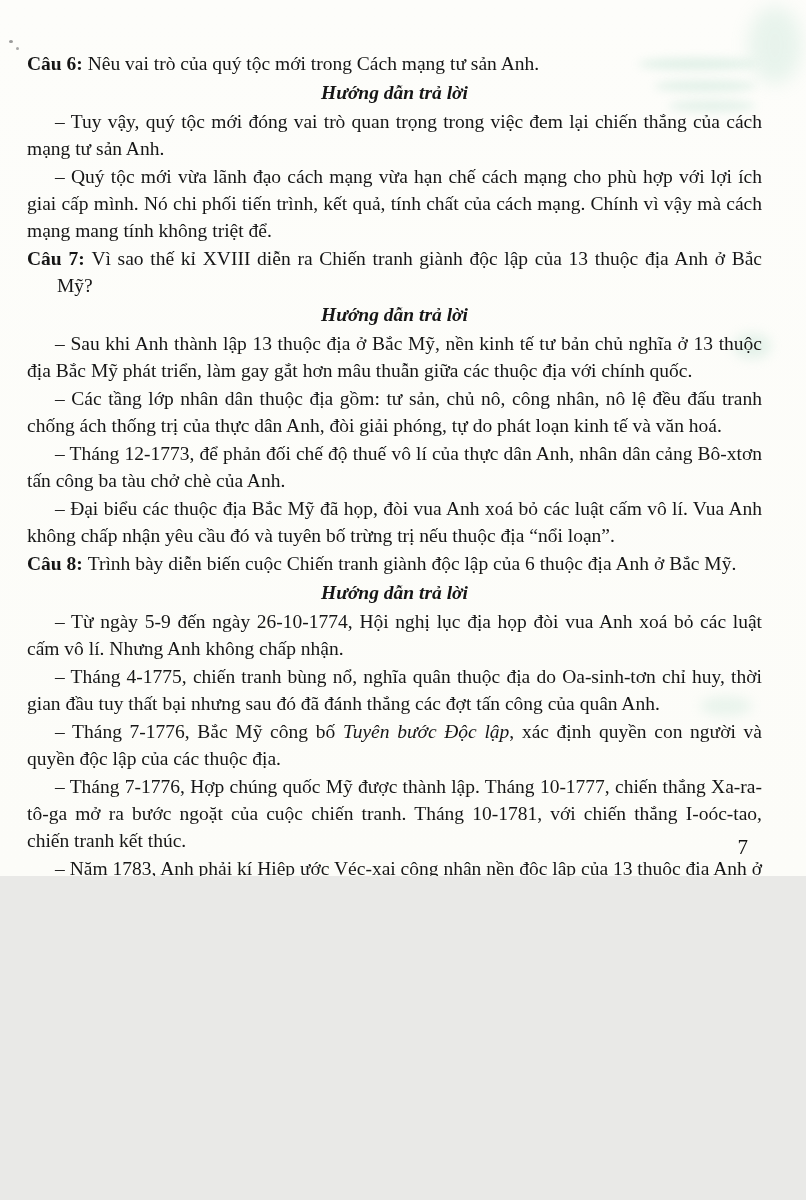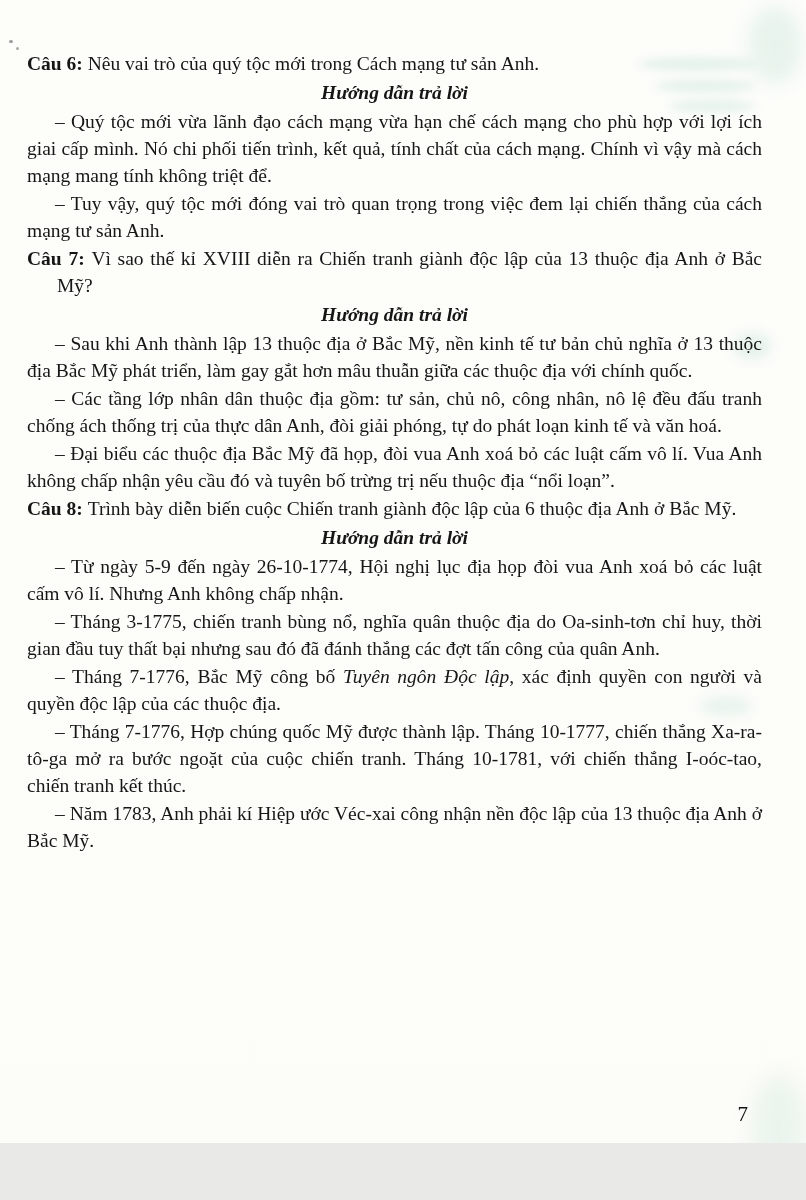--- a/index.html
+++ b/index.html
@@ -1,21 +1,21 @@
 <!DOCTYPE html>
 <html><head>
 <meta charset="utf-8">
 <style>
   html, body { margin: 0; padding: 0; }
   body { background: #e9e9e7; }
 
   .page {
     position: relative;
     width: 806px;
-    height: 1143px;
+    height: 876px;
     margin: 0 auto;
     background: linear-gradient(180deg, #fdfdfa 0%, #fcfcf8 100%);
     font-family: "Liberation Serif", "DejaVu Serif", serif;
     color: #161616;
     overflow: hidden;
     box-sizing: border-box;
   }
 
   .content {
     position: absolute;
@@ -93,30 +93,31 @@
   <div class="artifact a4"></div>
   <div class="artifact a5"></div>
   <div class="artifact a6"></div>
   <div class="artifact a7"></div>
   <div class="speck s1"></div>
   <div class="speck s2"></div>
 
   <div class="content">
       <div class="block question"><span class="seg-bold">Câu 6: </span><span class="seg-normal">Nêu vai trò của quý tộc mới trong Cách mạng tư sản Anh.</span></div>
       <div class="block heading"><span class="seg-bold-italic">Hướng dẫn trả lời</span></div>
+      <div class="block para"><span class="seg-normal">– Tuy vậy, quý tộc mới đóng vai trò quan trọng trong việc đem lại chiến thắng của cách mạng tư sản Anh.</span></div>
       <div class="block para"><span class="seg-normal">– Quý tộc mới vừa lãnh đạo cách mạng vừa hạn chế cách mạng cho phù hợp với lợi ích giai cấp mình. Nó chi phối tiến trình, kết quả, tính chất của cách mạng. Chính vì vậy mà cách mạng mang tính không triệt để.</span></div>
-      <div class="block para"><span class="seg-normal">– Tuy vậy, quý tộc mới đóng vai trò quan trọng trong việc đem lại chiến thắng của cách mạng tư sản Anh.</span></div>
       <div class="block question"><span class="seg-bold">Câu 7: </span><span class="seg-normal">Vì sao thế kỉ XVIII diễn ra Chiến tranh giành độc lập của 13 thuộc địa Anh ở Bắc Mỹ?</span></div>
       <div class="block heading"><span class="seg-bold-italic">Hướng dẫn trả lời</span></div>
       <div class="block para"><span class="seg-normal">– Sau khi Anh thành lập 13 thuộc địa ở Bắc Mỹ, nền kinh tế tư bản chủ nghĩa ở 13 thuộc địa Bắc Mỹ phát triển, làm gay gắt hơn mâu thuẫn giữa các thuộc địa với chính quốc.</span></div>
       <div class="block para"><span class="seg-normal">– Các tầng lớp nhân dân thuộc địa gồm: tư sản, chủ nô, công nhân, nô lệ đều đấu tranh chống ách thống trị của thực dân Anh, đòi giải phóng, tự do phát loạn kinh tế và văn hoá.</span></div>
+      <div class="block para"><span class="seg-normal">– Tháng 12-1773, để phản đối chế độ thuế vô lí của thực dân Anh, nhân dân cảng Bô-xtơn tấn công ba tàu chở chè của Anh.</span></div>
       <div class="block para"><span class="seg-normal">– Đại biểu các thuộc địa Bắc Mỹ đã họp, đòi vua Anh xoá bỏ các luật cấm vô lí. Vua Anh không chấp nhận yêu cầu đó và tuyên bố trừng trị nếu thuộc địa “nổi loạn”.</span></div>
       <div class="block question"><span class="seg-bold">Câu 8: </span><span class="seg-normal">Trình bày diễn biến cuộc Chiến tranh giành độc lập của 6 thuộc địa Anh ở Bắc Mỹ.</span></div>
       <div class="block heading"><span class="seg-bold-italic">Hướng dẫn trả lời</span></div>
       <div class="block para"><span class="seg-normal">– Từ ngày 5-9 đến ngày 26-10-1774, Hội nghị lục địa họp đòi vua Anh xoá bỏ các luật cấm vô lí. Nhưng Anh không chấp nhận.</span></div>
-      <div class="block para"><span class="seg-normal">– Tháng 3-1775, chiến tranh bùng nổ, nghĩa quân thuộc địa do Oa-sinh-tơn chỉ huy, thời gian đầu tuy thất bại nhưng sau đó đã đánh thắng các đợt tấn công của quân Anh.</span></div>
-      <div class="block para"><span class="seg-normal">– Tháng 7-1776, Bắc Mỹ công bố </span><span class="seg-italic">Tuyên ngôn Độc lập</span><span class="seg-normal">, xác định quyền con người và quyền độc lập của các thuộc địa.</span></div>
+      <div class="block para"><span class="seg-normal">– Tháng 4-1775, chiến tranh bùng nổ, nghĩa quân thuộc địa do Oa-sinh-tơn chỉ huy, thời gian đầu tuy thất bại nhưng sau đó đã đánh thắng các đợt tấn công của quân Anh.</span></div>
+      <div class="block para"><span class="seg-normal">– Tháng 7-1776, Bắc Mỹ công bố </span><span class="seg-italic">Tuyên bước Độc lập</span><span class="seg-normal">, xác định quyền con người và quyền độc lập của các thuộc địa.</span></div>
       <div class="block para"><span class="seg-normal">– Tháng 7-1776, Hợp chúng quốc Mỹ được thành lập. Tháng 10-1777, chiến thắng Xa-ra-tô-ga mở ra bước ngoặt của cuộc chiến tranh. Tháng 10-1781, với chiến thắng I-oóc-tao, chiến tranh kết thúc.</span></div>
       <div class="block para"><span class="seg-normal">– Năm 1783, Anh phải kí Hiệp ước Véc-xai công nhận nền độc lập của 13 thuộc địa Anh ở Bắc Mỹ.</span></div>
     </div>
 
   <div class="page-number">7</div>
 </div>
 
 </body></html>

